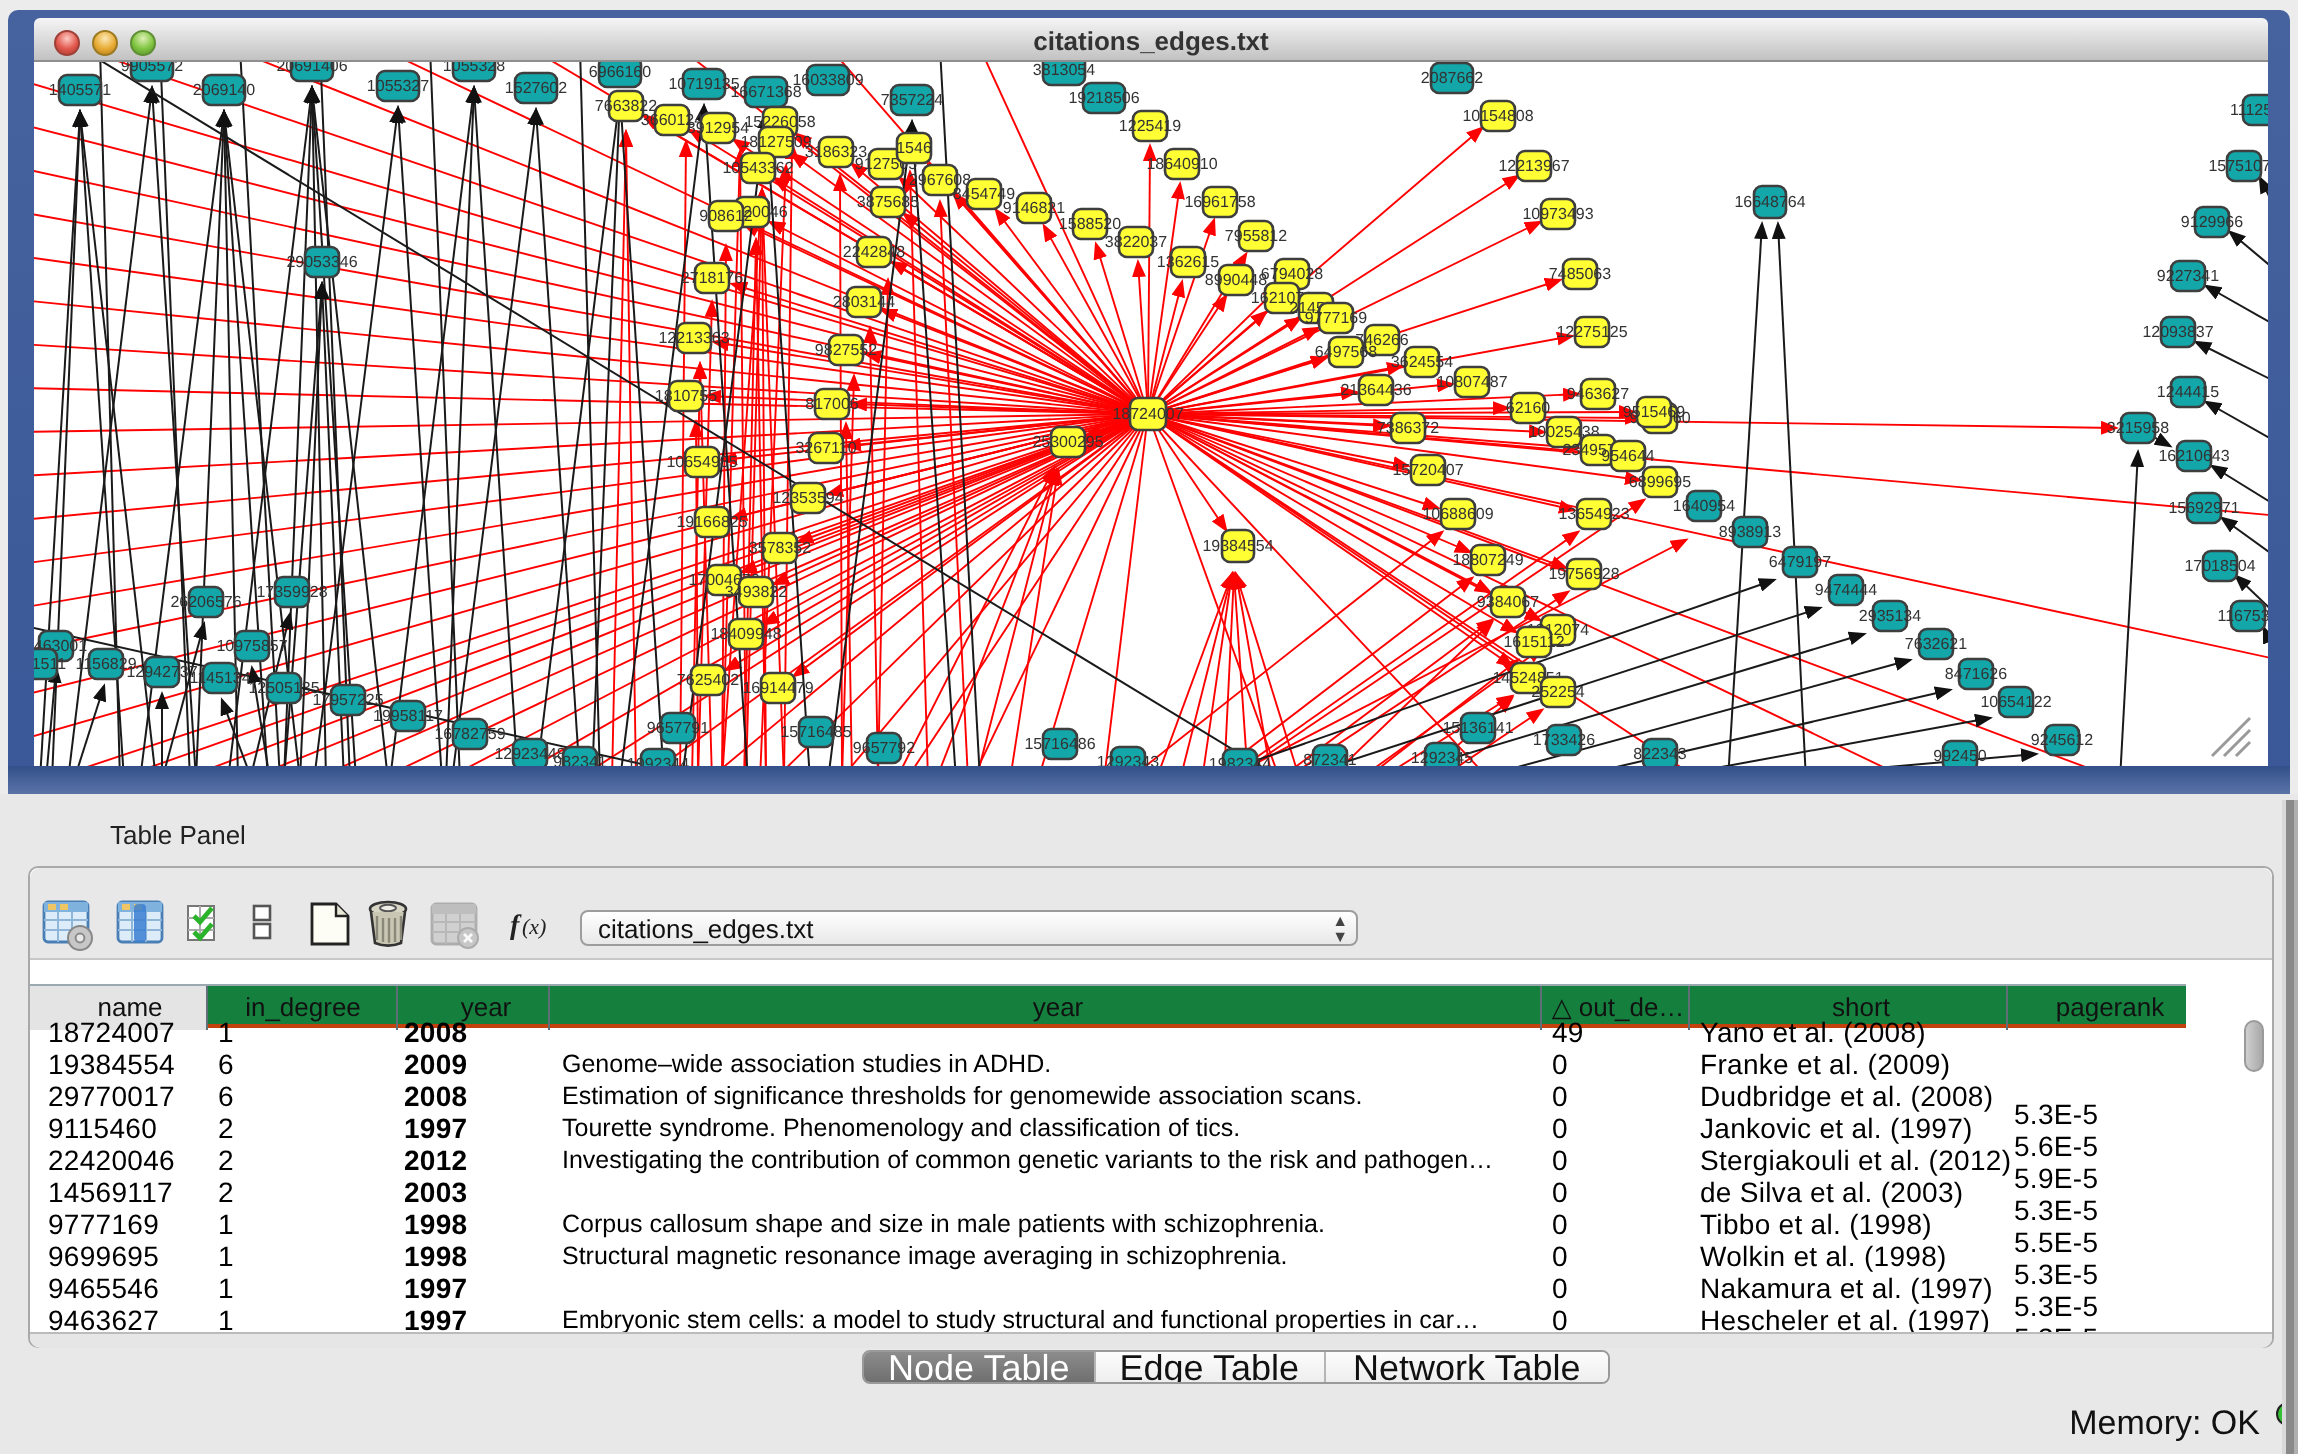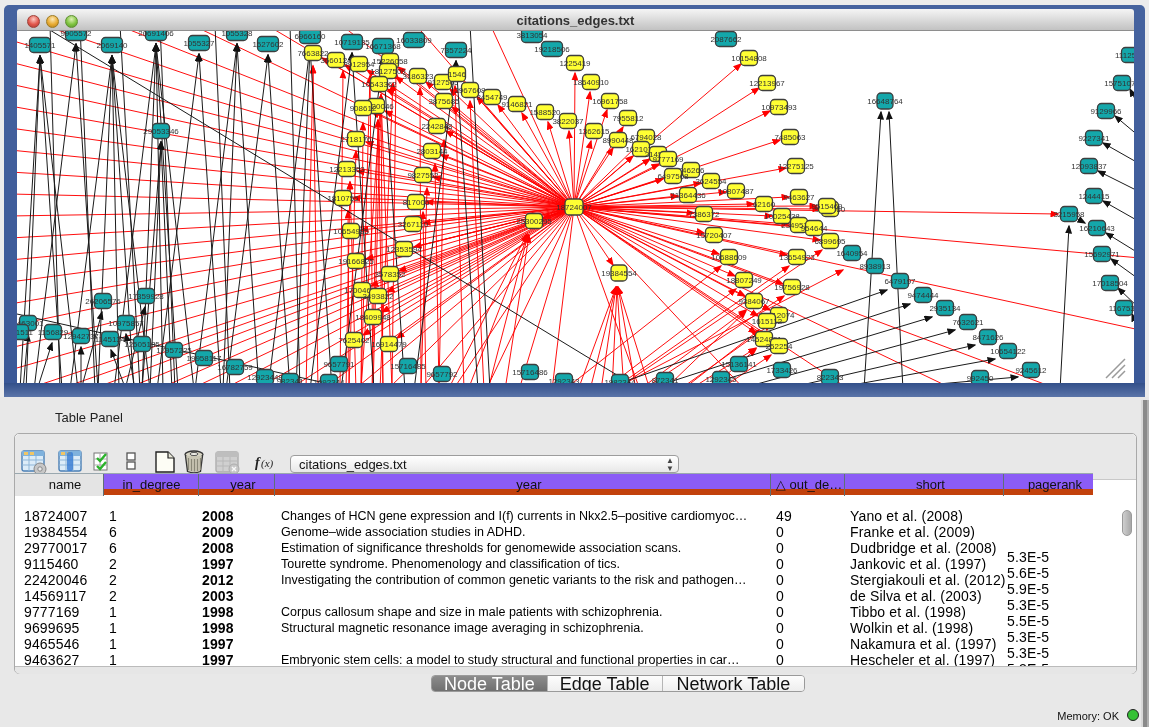--- a/index.html
+++ b/index.html
@@ -20,22 +20,22 @@
 .phead .t { position:absolute; left:10px; top:13px; font-size:13px; color:#222; }
 .pbtn { position:absolute; top:14px; color:#222; }
 .container { position:absolute; left:14px; top:36px; width:1123px; height:241px;
   background:#fff; border:1px solid #a9a9a9; border-radius:5px; }
 .toolbar { position:absolute; left:0; top:0; width:100%; height:46px; background:#e8e8e8;
   border-bottom:1px solid #c8c8c8; border-radius:5px 5px 0 0;}
 .dd { position:absolute; left:275px; top:21px; width:389px; height:18px;
   background:linear-gradient(#ffffff,#e8e8e8); border:1px solid #9d9d9d; border-radius:4px;
   font-size:13px; color:#111; padding-left:8px; line-height:17px; }
 .dd .st { position:absolute; right:4px; top:1px; font-size:8px; color:#444; line-height:8px; }
-.thead { position:absolute; left:0px; top:39px; width:1078px; height:22px; background:#8b5cf6;
-  border-top:1px solid #9aa8af; border-bottom:6px solid #c2410c; font-size:13px; color:#111; }
+.thead { position:absolute; left:0px; top:58px; width:1078px; height:22px; background:#15803d;
+  border-top:1px solid #9aa8af; border-bottom:2px solid #c2410c; font-size:13px; color:#111; }
 .th { position:absolute; top:0; height:22px; line-height:22px; text-align:center;
   padding-left:12px; border-right:1px solid #5f6f78; white-space:nowrap; overflow:hidden; }
 .tbody { position:absolute; left:0px; top:74px; width:1078px; height:159px; overflow:hidden;
   font-size:14px; letter-spacing:0.15px; color:#000; }
 .tr { position:relative; height:16px; line-height:16px; white-space:nowrap; }
 .tr > div { position:absolute; top:0; height:16px; overflow:hidden; }
 .c0 { left:9px;  width:87px; }
 .c1 { left:94px;  width:92px; }
 .c2 { left:187px; width:76px;font-weight:bold; }
 .c3 { left:266px; width:492px; text-overflow:ellipsis; font-size:12.5px; letter-spacing:0; }
@@ -43,21 +43,21 @@
 .c5 { left:835px; width:156px; }
 .c6 { left:992px; width:97px;margin-top:41px; }
 .vsb { position:absolute; right:3px; top:74px; width:12px; height:161px; }
 .vsb .th2 { position:absolute; left:1px; top:2px; width:10px; height:26px; border-radius:5px;
   background:linear-gradient(90deg,#cfcfcf,#a8a8a8); border:1px solid #9a9a9a;}
 .tabs { position:absolute; left:431px; top:278px; height:17px; display:flex;
   border:1px solid #9a9a9a; border-radius:4px; overflow:hidden; font-size:18px; }
 .tab { padding:0 12px; line-height:16px; background:linear-gradient(#fdfdfd,#eee); color:#111;
   border-left:1px solid #b5b5b5; }
 .tab.sel { background:linear-gradient(#8c8c8c,#6f6f6f); color:#fff; border-left:none; }
-.mem { position:absolute; right:30px; bottom:5px; font-size:11px; color:#111;text-align:right; }
+.mem { position:absolute; right:19px; bottom:5px; font-size:17px; color:#111;text-align:right; }
 .mem .dot { position:absolute; right:-20px; top:-1px; width:12px; height:12px; border-radius:50%;
   background:#35c135; border:1px solid #222; }
 .redge { position:absolute; right:0; top:400px; width:8px; height:327px;
   background:linear-gradient(90deg,#d9d9d9 0 2px,#8a8a8a 2px 6px,#b0b0b0 6px); }
 </style></head><body>
 <div class="win"></div>
 <div style="position:absolute;left:4px;top:383px;width:1141px;height:14px;background:linear-gradient(#33508a,#5a74a8);"></div>
 <div style="position:absolute;left:0;top:397px;width:1149px;height:3px;background:#f6f6f6;"></div>
 <div class="titlebar">
   <div class="title">citations_edges.txt</div>
@@ -680,21 +680,20 @@
       <div class="th" style="left:261px;width:495px;">year</div>
       <div class="th" style="left:757px;width:73px;padding-left:2px;">△ out_de…</div>
       <div class="th" style="left:831px;width:158px;">short</div>
       <div class="th" style="left:990px;width:88px;border-right:none;">pagerank</div>
     </div>
     <div class="tbody">
 <div class="tr">
           <div class="c0">18724007</div>
           <div class="c1">1</div>
           <div class="c2">2008</div>
-          <div class="c3">Changes of HCN gene expression and I(f) currents in Nkx2.5–positive cardiomyoc…</div>
           <div class="c4">49</div>
           <div class="c5">Yano et al. (2008)</div>
           <div class="c6">5.3E-5</div>
         </div>
 <div class="tr">
           <div class="c0">19384554</div>
           <div class="c1">6</div>
           <div class="c2">2009</div>
           <div class="c3">Genome–wide association studies in ADHD.</div>
           <div class="c4">0</div>

